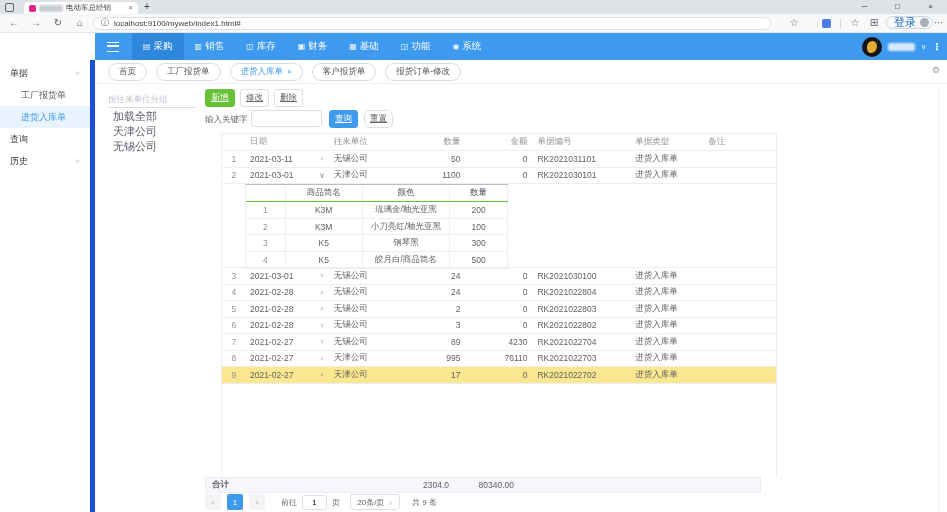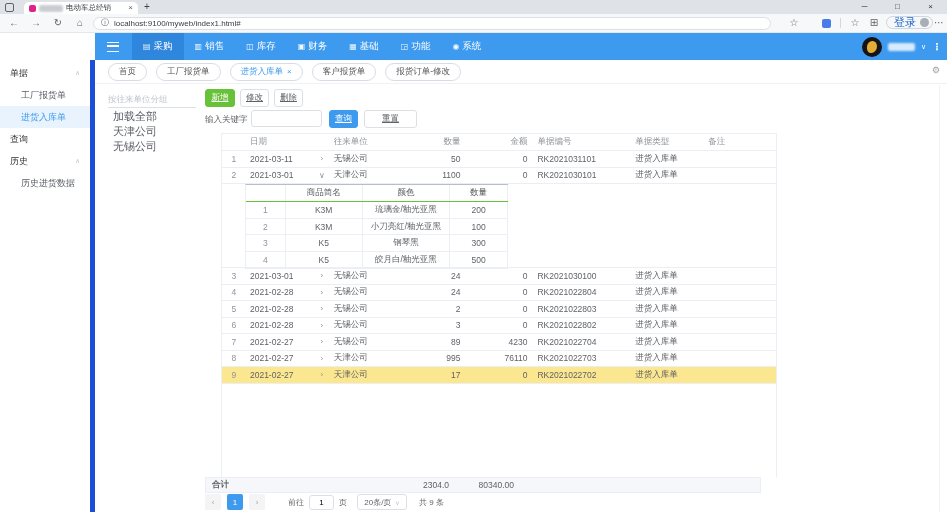--- a/index.html
+++ b/index.html
@@ -73,21 +73,21 @@
   .btn{position:absolute;height:18px;border-radius:3px;font-size:8.5px;display:flex;align-items:center;justify-content:center;box-sizing:border-box;cursor:default;text-decoration:underline;}
   .btn.green{background:var(--success);border:1px solid var(--success);color:#fff;}
   .btn.plain{background:#fff;border:1px solid #dcdfe6;color:#606266;}
   .btn.blue{background:var(--accent);border:1px solid var(--accent);color:#fff;}
   #btn-add{left:205px;top:89px;width:30px;}
   #btn-edit{left:240px;top:89px;width:29px;}
   #btn-del{left:274px;top:89px;width:29px;}
   .search-label{position:absolute;left:205px;top:114px;font-size:8.5px;color:#606266;}
   .search-input{position:absolute;left:251px;top:110px;width:71px;height:17px;border:1px solid #dcdfe6;border-radius:3px;box-sizing:border-box;outline:none;font-family:inherit;font-size:8.5px;padding:0 4px;}
   #btn-query{left:329px;top:110px;width:29px;}
-  #btn-reset{left:364px;top:110px;width:53px;}
+  #btn-reset{left:364px;top:110px;width:29px;border-radius:6px;}
 
   
   .dtable{position:absolute;left:221px;top:133px;width:556px;height:344px;border:1px solid #ebeef5;border-bottom:none;box-sizing:border-box;font-size:8.5px;color:#606266;background:#fff;}
   .trow{display:flex;align-items:center;height:16.5px;border-bottom:1px solid #ebeef5;box-sizing:border-box;}
   .trow.thead{height:17px;color:#909399;}
   .trow.selected{background:var(--selrow);}
   .trow>div{box-sizing:border-box;overflow:hidden;white-space:nowrap;}
   .mc0{width:24px;text-align:center;}
   .mc1{width:66px;padding-left:4px;}
   .mc2{width:20px;text-align:center;}
@@ -107,21 +107,21 @@
   .sc0{width:40px;}.sc1{width:77px;}.sc2{width:88px;}.sc3{width:58px;}
 
   
   .summary{position:absolute;left:205px;top:477px;width:556px;height:16px;background:#f5f7fa;border:1px solid #ebeef5;box-sizing:border-box;display:flex;align-items:center;font-size:8.5px;color:#606266;}
   .sum-label{width:215px;padding-left:6px;box-sizing:border-box;font-weight:bold;}
   .sum-qty{width:50px;text-align:right;padding-right:22px;box-sizing:border-box;}
   .sum-amount{width:45px;text-align:right;padding-right:2px;box-sizing:border-box;}
   .pager{position:absolute;left:205px;top:494px;display:flex;align-items:center;font-size:8px;color:#606266;}
   .pg-btn{width:16px;height:16px;background:#f4f4f5;border-radius:2px;display:flex;align-items:center;justify-content:center;color:#a0a3a9;margin-right:6px;font-size:8px;}
   .pg-btn.cur{background:var(--accent);color:#fff;}
-  .pg-goto{margin-left:17px;margin-right:5px;}
+  .pg-goto{margin-left:10px;margin-right:5px;}
   .pg-input{width:25px;height:15px;border:1px solid #dcdfe6;border-radius:3px;text-align:center;font-size:8px;box-sizing:border-box;margin-right:5px;outline:none;font-family:inherit;}
   .pg-unit{margin-right:10px;}
   .pg-size{width:50px;height:16px;border:1px solid #dcdfe6;border-radius:3px;display:flex;align-items:center;justify-content:center;gap:4px;margin-right:12px;box-sizing:border-box;}
   .pg-size .caret{font-size:6px;color:#c0c4cc;}
 </style>
 </head>
 <body>
 
 <div id="screen">
 
@@ -209,21 +209,20 @@
       </div>
       <div class="side-item">工厂报货单</div>
       <div class="side-item active">进货入库单</div>
       <div class="side-group">
         <span>查询</span>
       </div>
       <div class="side-group">
         <span>历史</span>
         <span class="side-caret">∧</span>
       </div>
-      <div class="side-item">历史进货数据</div>
     </div>
 
   <div class="tabrow">
     <div style="display:flex;gap:9px;align-items:center;">
         <div class="pill">
           <span>首页</span>
         </div>
         <div class="pill">
           <span>工厂报货单</span>
         </div>
@@ -313,21 +312,21 @@
           </div>
           <div class="srow">
             <div class="sc0 rowno">3</div>
             <div class="sc1">K5</div>
             <div class="sc2">钢琴黑</div>
             <div class="sc3">300</div>
           </div>
           <div class="srow">
             <div class="sc0 rowno">4</div>
             <div class="sc1">K5</div>
-            <div class="sc2">皎月白/釉光亚黑</div>
+            <div class="sc2">皎月白/商品简名</div>
             <div class="sc3">500</div>
           </div>
         </div>
       </div>
       <div class="trow">
         <div class="mc0 rowno">3</div>
         <div class="mc1">2021-03-01</div>
         <div class="mc2 arrow">›</div>
         <div class="mc3">无锡公司</div>
         <div class="mc4">24</div>

